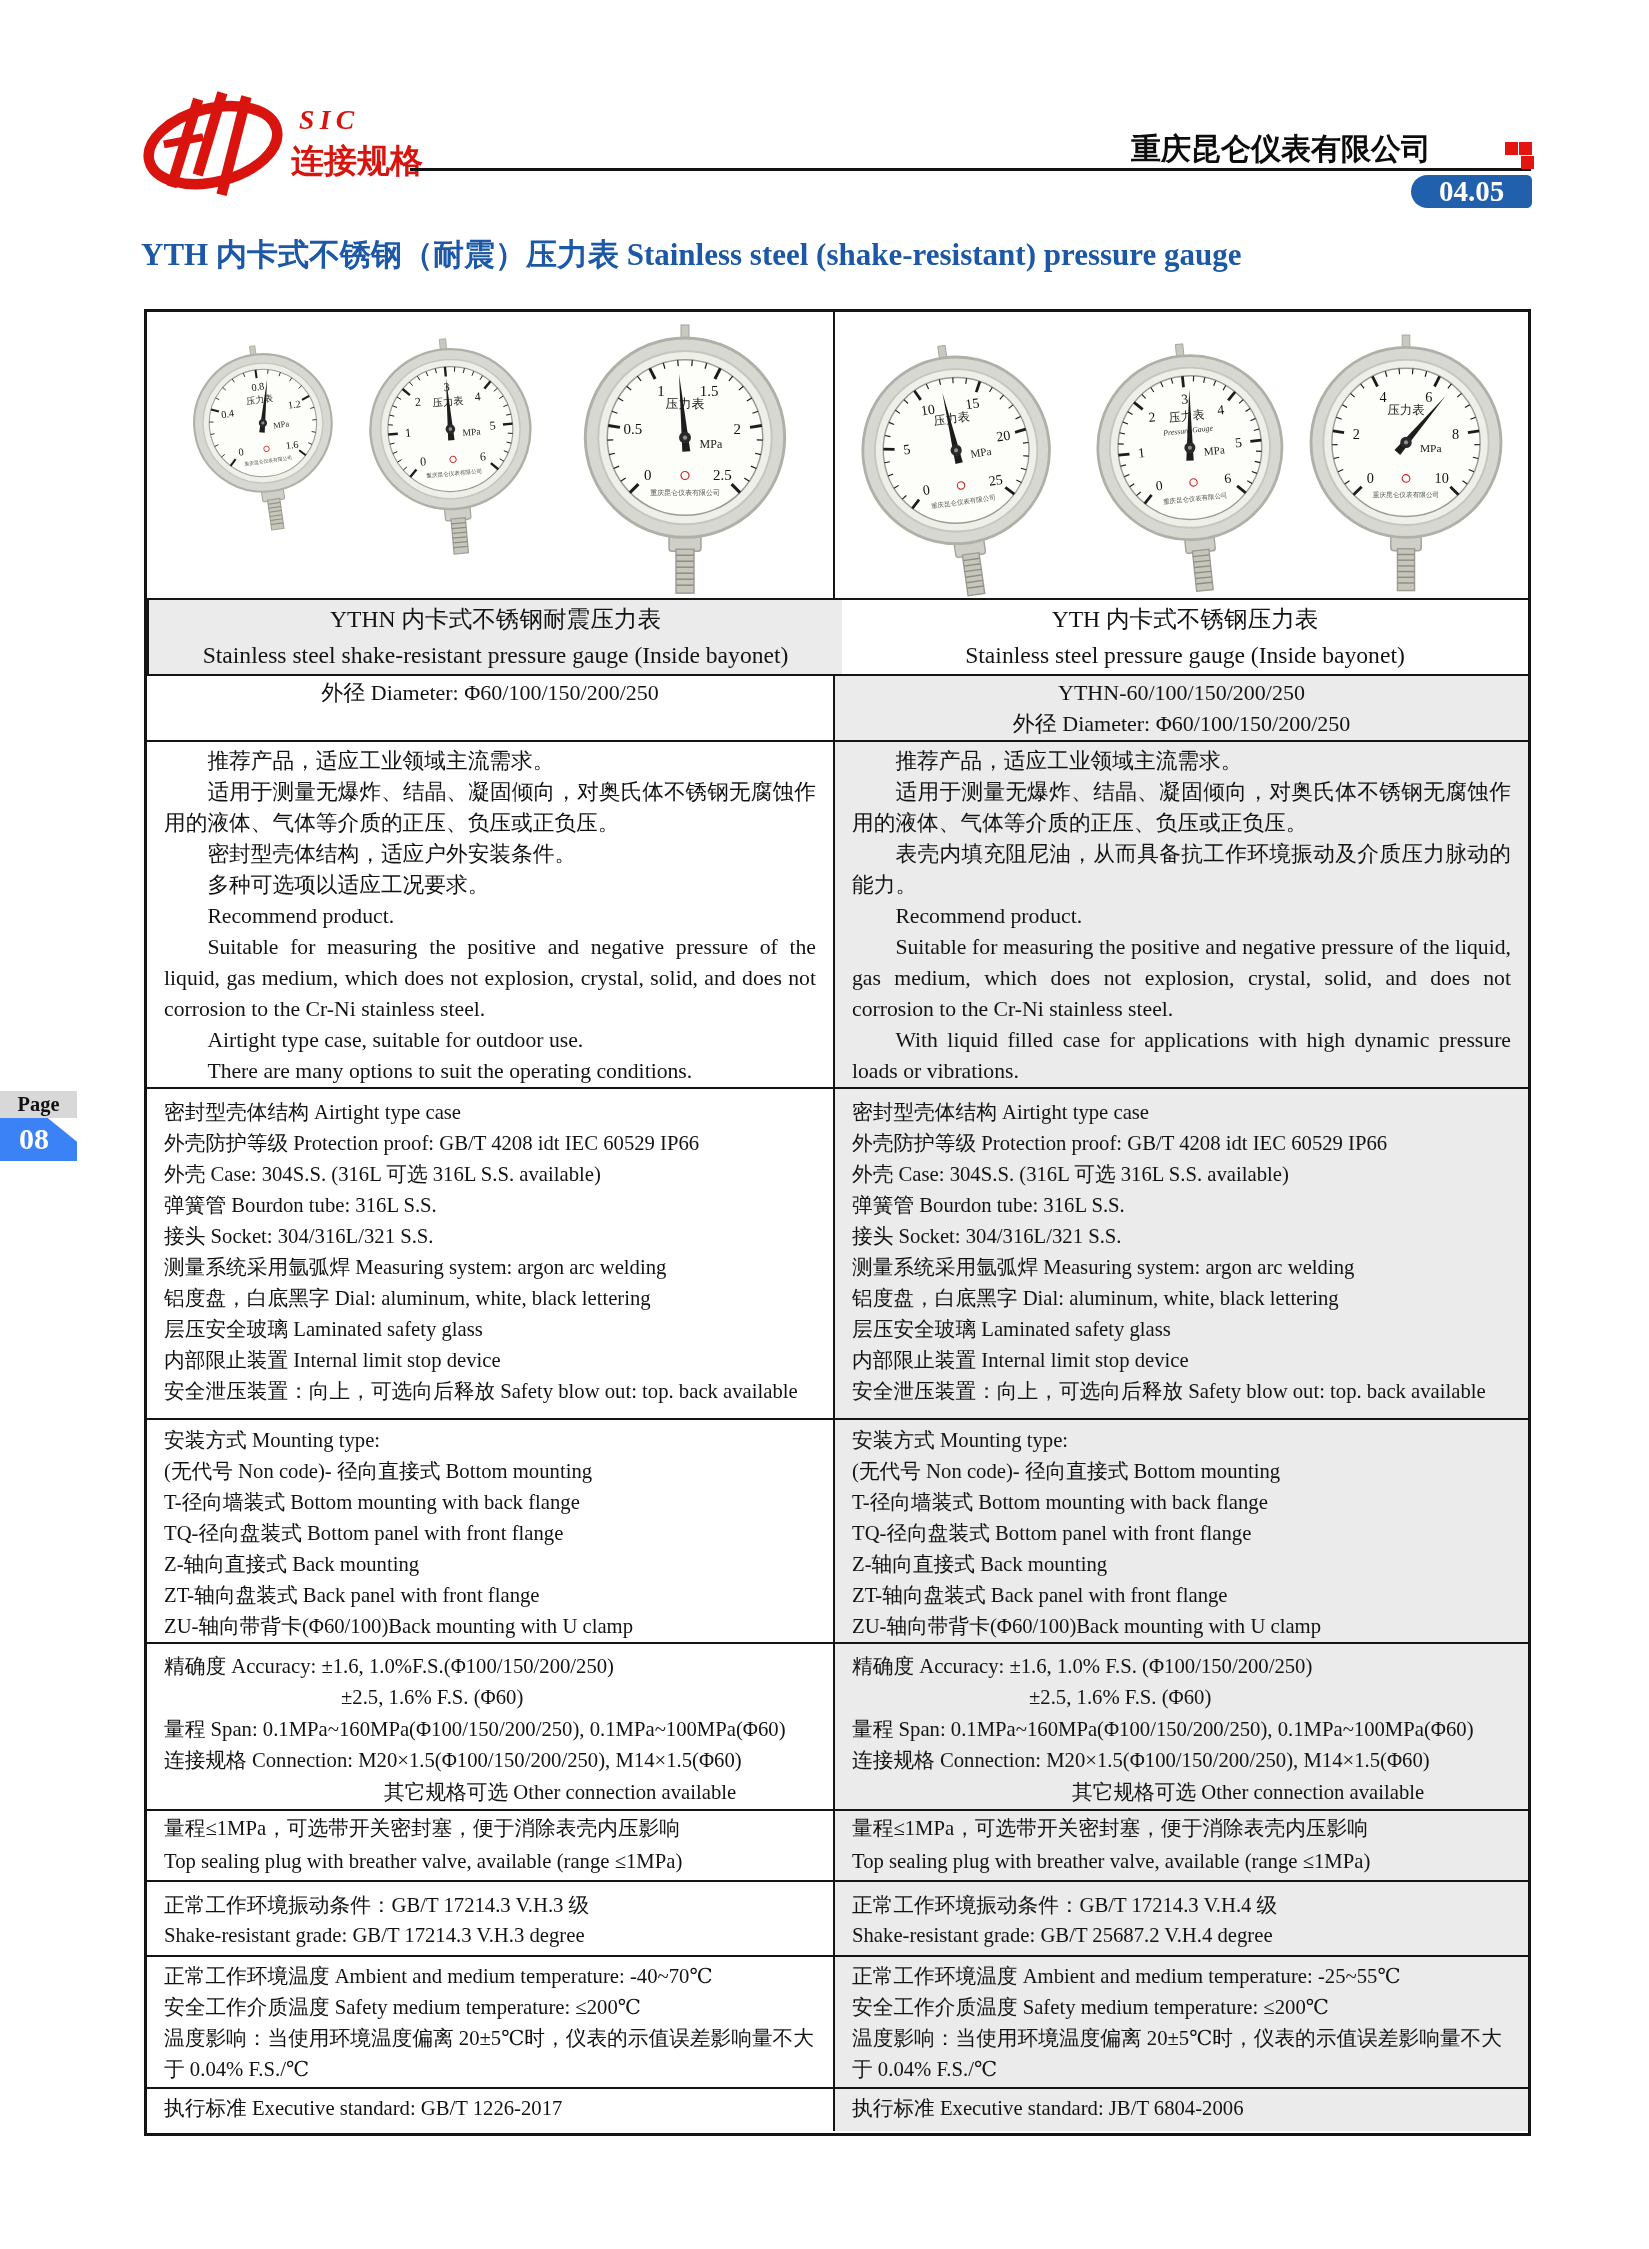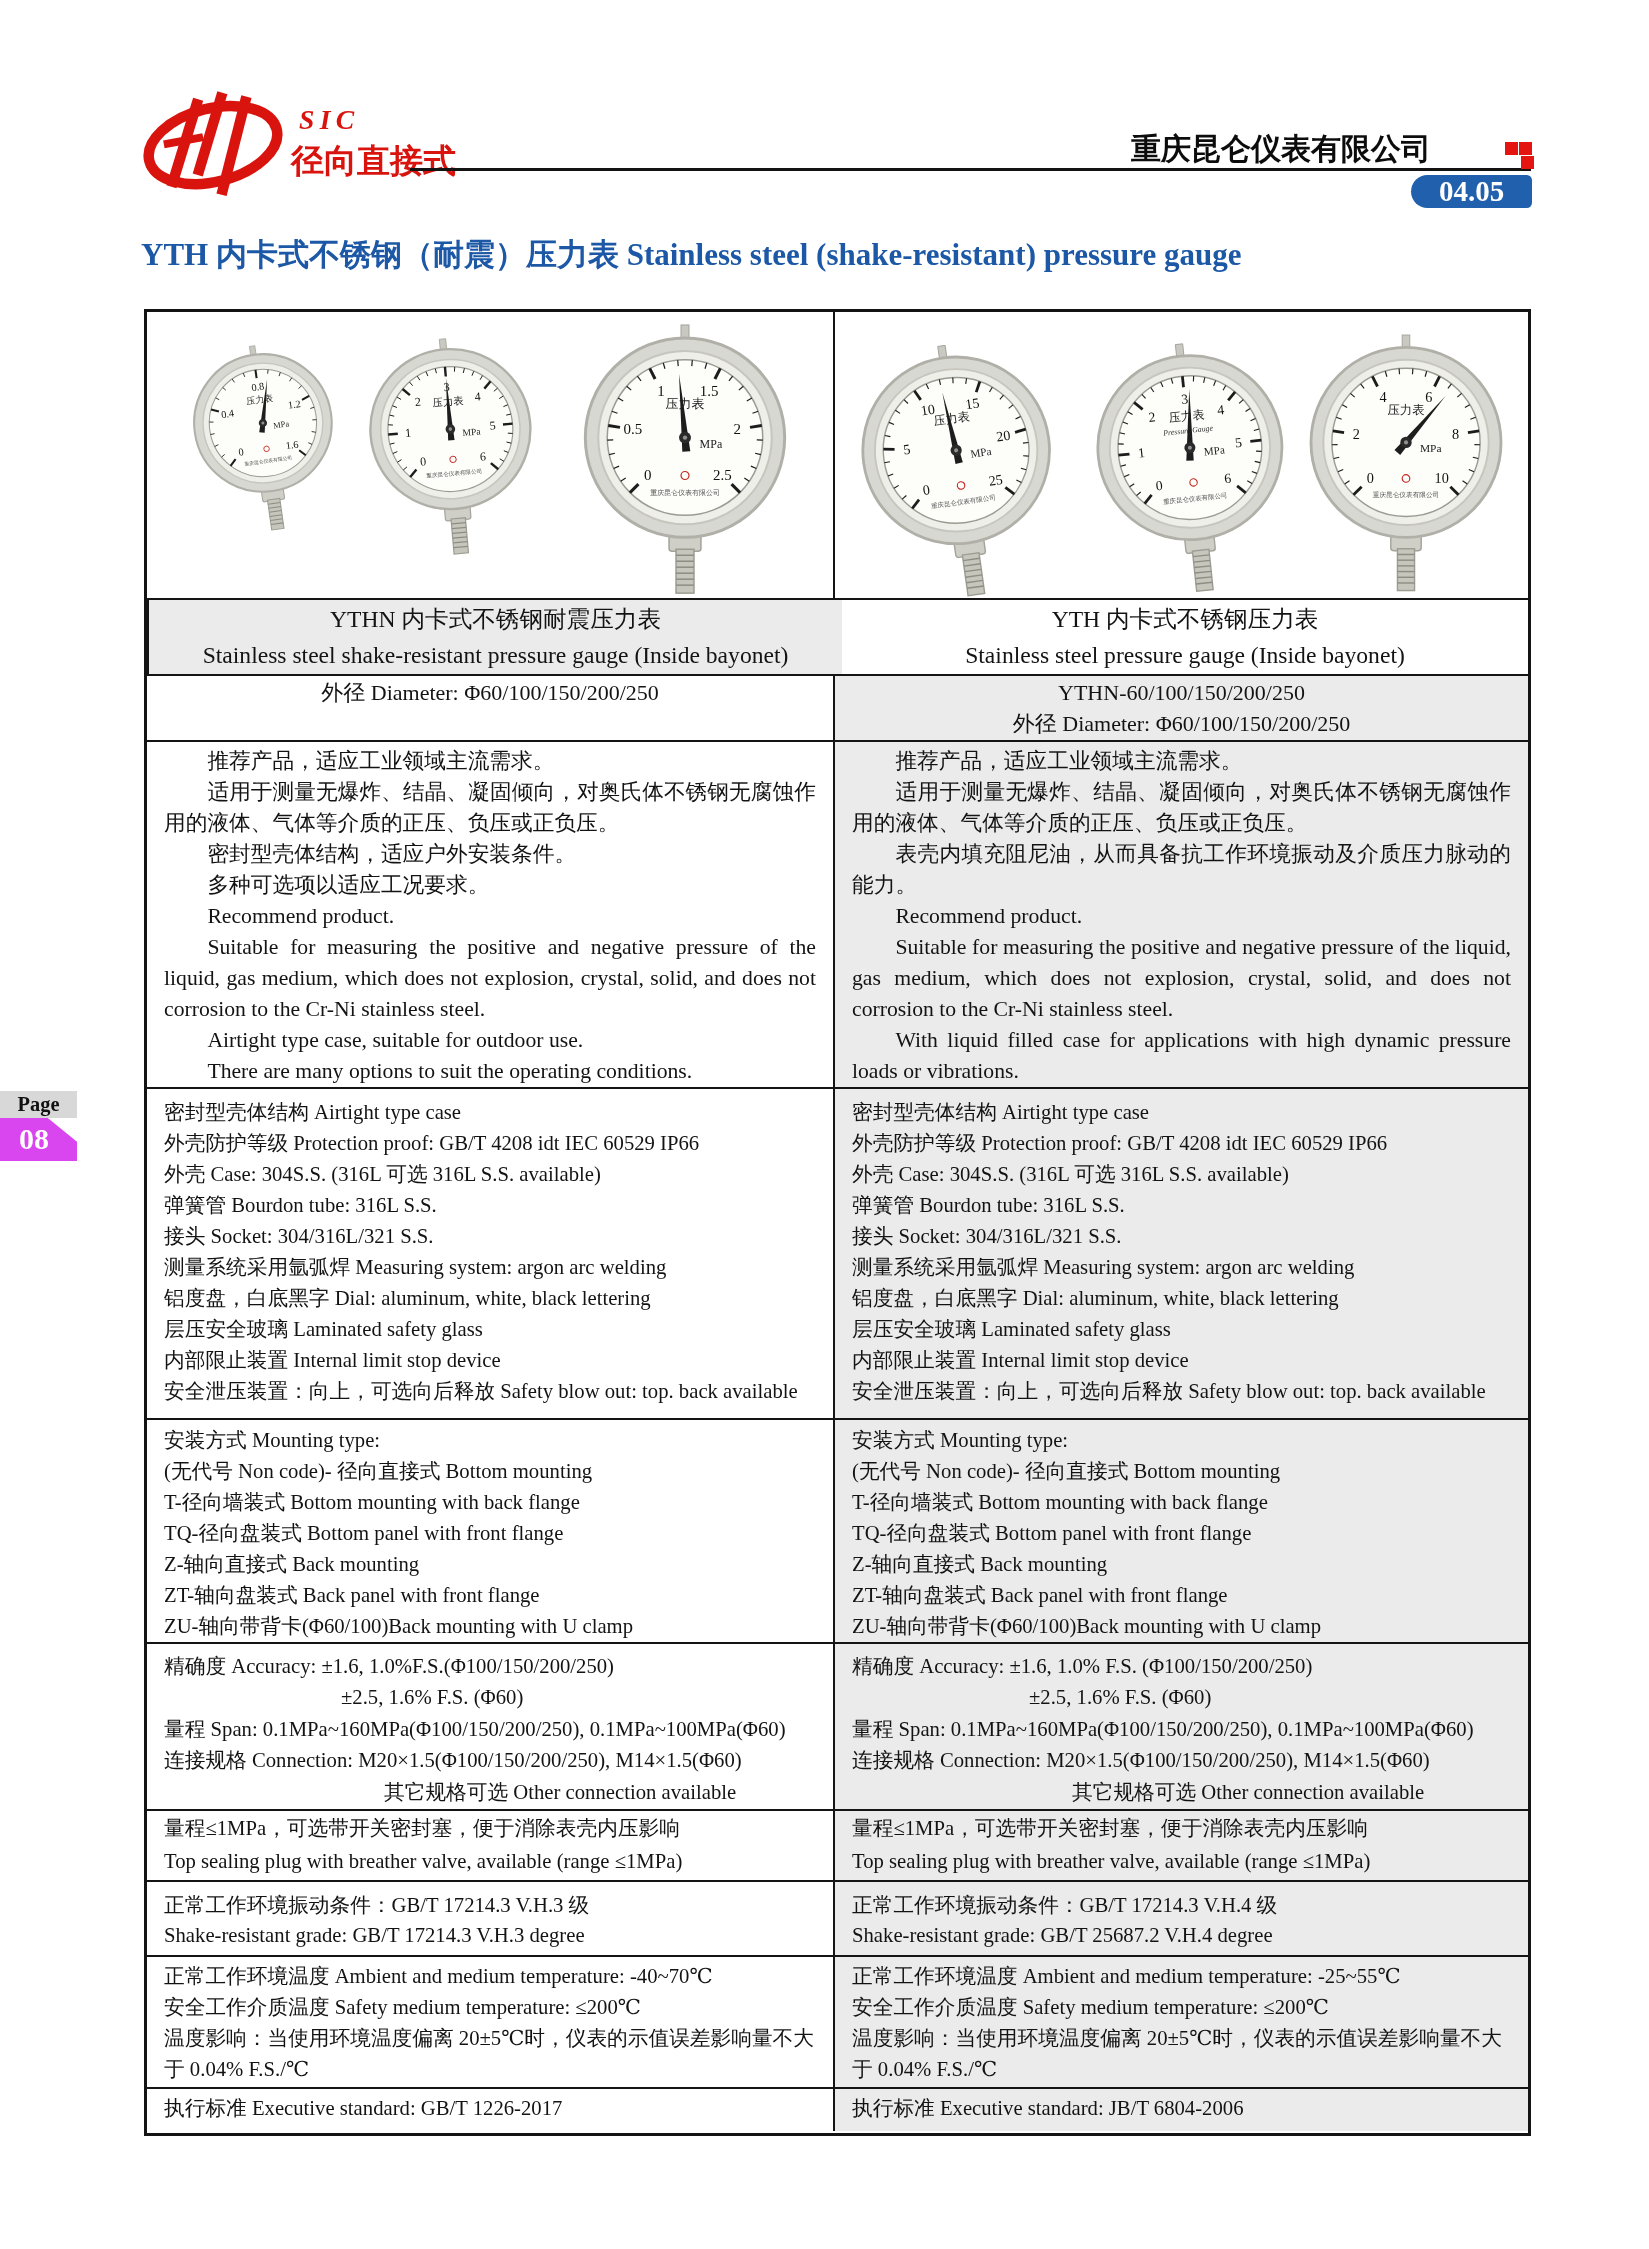--- a/index.html
+++ b/index.html
@@ -20,21 +20,21 @@
   .rsq.s3{left:1521px;top:156px;}
   .badge{position:absolute;left:1411px;top:175px;width:121px;height:33px;background:#2060ad;
          border-radius:17px 5.3px 5.3px 17px;color:#fff;font-size:29px;font-weight:bold;
          display:flex;align-items:center;justify-content:center;}
   
   .title{position:absolute;left:141px;top:234px;width:1444px;font-size:31px;font-weight:bold;
          color:#1c58a6;white-space:nowrap;}
   
   .tab{position:absolute;left:0;top:1091px;width:77px;font-weight:bold;}
   .tab-page{height:27px;background:#d8d8d8;color:#111;font-size:20.4px;line-height:27.6px;text-align:center;}
-  .tab-num{height:43px;background:#d946ef;color:#fff;font-size:30px;line-height:41px;text-align:center;
+  .tab-num{height:43px;background:#3b82f6;color:#fff;font-size:30px;line-height:41px;text-align:center;
            padding-right:9.2px;box-sizing:border-box;
            clip-path:polygon(0 0,62% 0,100% 55%,100% 100%,0 100%);}
   
   .tbl{position:absolute;left:144px;top:309px;width:1387px;height:1827px;
        border:3.9px solid #141414;box-sizing:border-box;background:#fff;}
   .row{display:flex;box-sizing:border-box;}
   .row+.row{border-top:2.6px solid #141414;}
   .cell{width:686px;flex:none;box-sizing:border-box;padding:0 17px;overflow:hidden;}
   .cr{flex:1;width:auto;border-left:2px solid #141414;background:#ebebeb;}
   .cr.nobg{background:#fff;}
@@ -79,21 +79,21 @@
   <svg class="logo-svg" viewBox="0 0 250 170">
     <g stroke="#d9140f" stroke-width="16" fill="none" stroke-linecap="square">
       <ellipse cx="125" cy="82" rx="100" ry="56" transform="rotate(-14 125 82)"></ellipse>
       <line x1="100" y1="20" x2="64" y2="138"></line>
       <line x1="137" y1="10" x2="104" y2="120"></line>
       <line x1="174" y1="16" x2="140" y2="150"></line>
       <line x1="56" y1="80" x2="104" y2="71" stroke-width="12"></line>
     </g>
   </svg>
   <div class="logo-sic">SIC</div>
-  <div class="logo-cn">径向直接式</div>
+  <div class="logo-cn">连接规格</div>
   <div class="company">重庆昆仑仪表有限公司</div>
   <div class="hline"></div>
   <div class="rsq s1"></div>
   <div class="rsq s2"></div>
   <div class="rsq s3"></div>
   <div class="badge">04.05</div>
 
   <div class="title">YTH 内卡式不锈钢（耐震）压力表 Stainless steel (shake-resistant) pressure gauge</div>
 
   <div class="tab">

